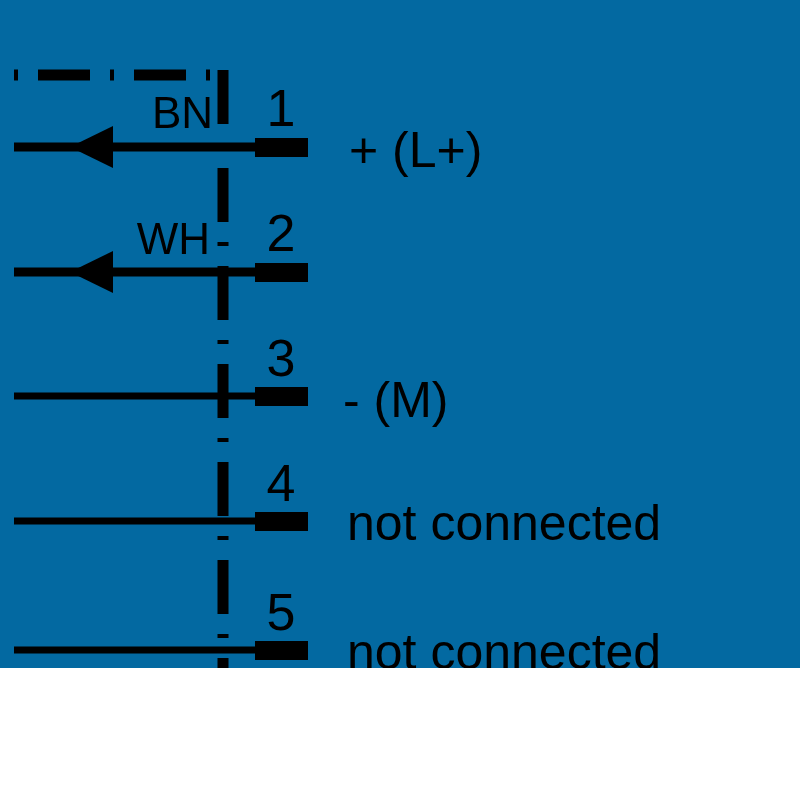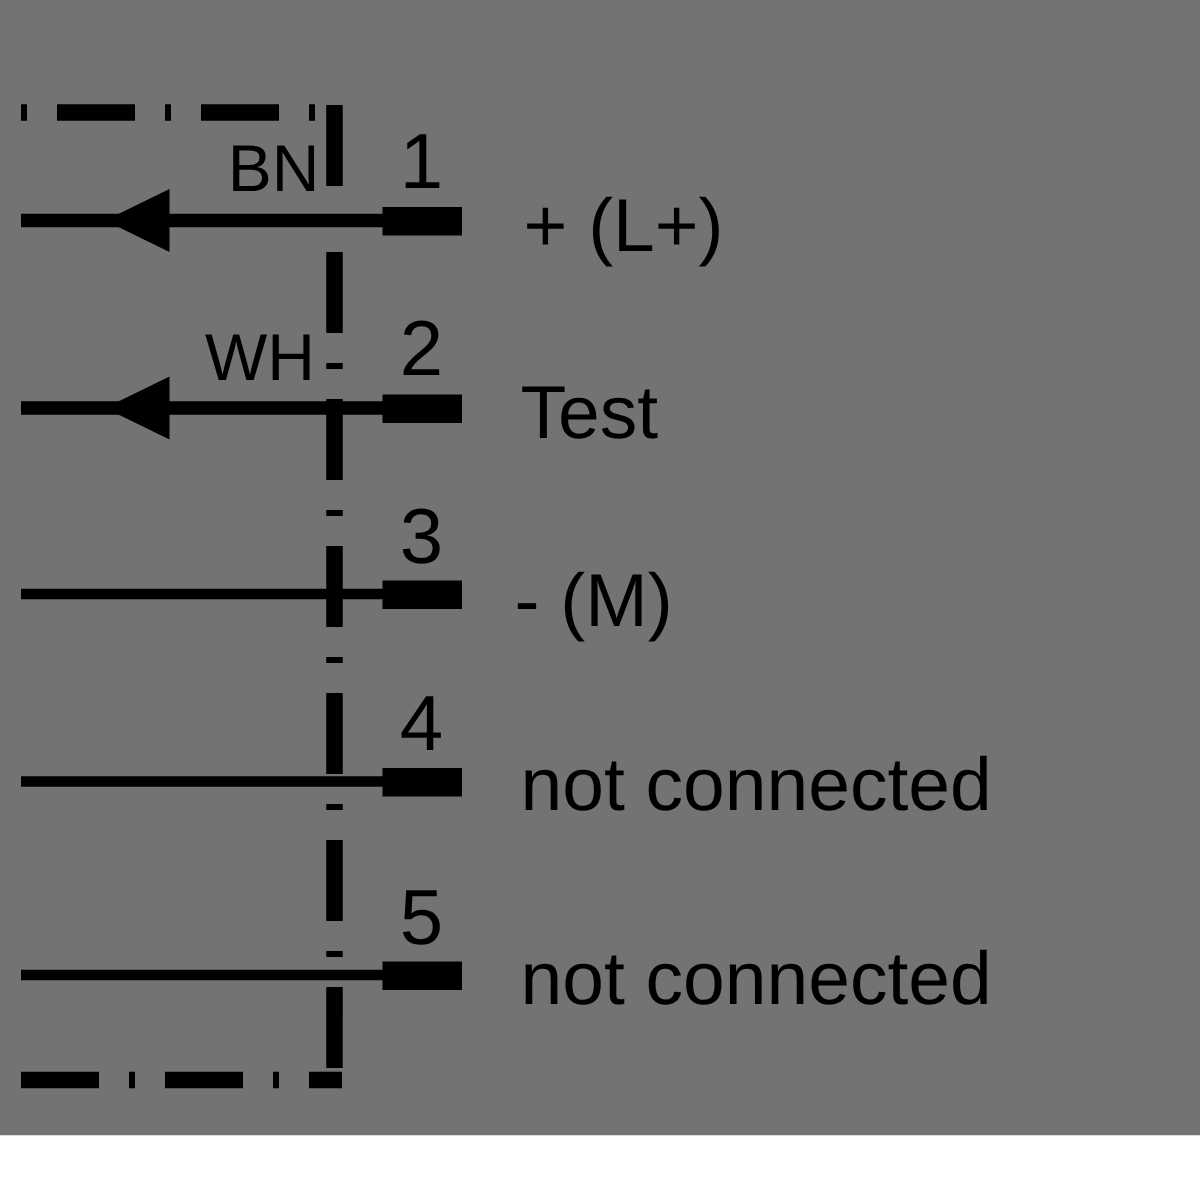--- a/index.html
+++ b/index.html
@@ -8,22 +8,22 @@
     padding: 0;
     background: #ffffff;
   }
   body {
     font-family: "Liberation Sans", sans-serif;
     -webkit-font-smoothing: antialiased;
   }
   #canvas {
     position: relative;
     width: 800px;
-    height: 757px;
-    background: #737373;
+    height: 668px;
+    background: #0369a1;
     overflow: hidden;
   }
   #diagram-svg {
     position: absolute;
     left: 0;
     top: 0;
     width: 800px;
     height: 800px;
   }
   .txt {
@@ -97,18 +97,17 @@
   <div class="txt wire-code" style="left:213px; top:511px;"></div>
   <div class="txt wire-code" style="left:213px; top:640px;"></div>
 
   <div class="txt pin-num" style="left:281px; top:134px;">1</div>
   <div class="txt pin-num" style="left:281px; top:259px;">2</div>
   <div class="txt pin-num" style="left:281px; top:384px;">3</div>
   <div class="txt pin-num" style="left:281px; top:509px;">4</div>
   <div class="txt pin-num" style="left:281px; top:638px;">5</div>
 
   <div class="txt func-label" style="left:349px; top:150px;">+ (L+)</div>
-  <div class="txt func-label" style="left:347px; top:275px;">Test</div>
   <div class="txt func-label" style="left:343px; top:400px;">- (M)</div>
   <div class="txt func-label" style="left:347px; top:523px;">not connected</div>
   <div class="txt func-label" style="left:347px; top:652px;">not connected</div>
 
 </div>
 
 </body></html>

